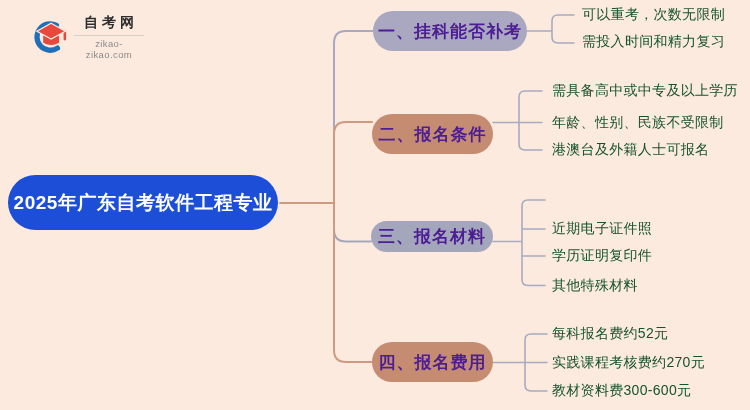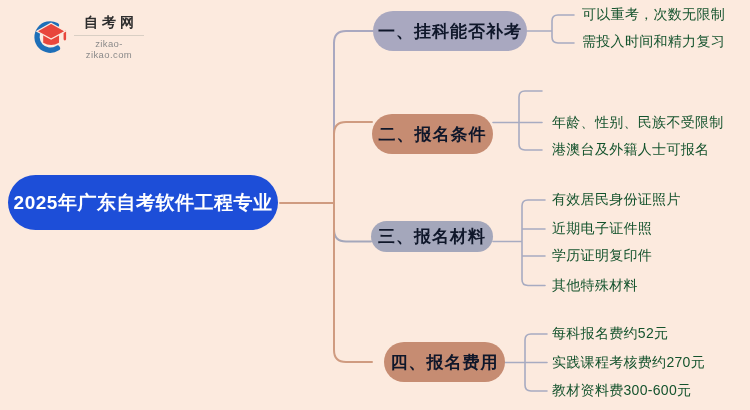--- a/index.html
+++ b/index.html
@@ -20,27 +20,27 @@
 
   .root-node {
     position: absolute; left: 8px; top: 175px; width: 270px; height: 55px;
     border-radius: 28px; color: #ffffff; font-weight: bold; font-size: 19px;
     display: flex; align-items: center; justify-content: center; white-space: nowrap;
     letter-spacing: 0.5px;
   }
   .branch {
     position: absolute; height: 40px; border-radius: 20px;
     display: flex; align-items: center; justify-content: center;
-    font-weight: bold; font-size: 17px; color: #0f172a; white-space: nowrap;
+    font-weight: bold; font-size: 17px; color: #4c1d95; white-space: nowrap;
     letter-spacing: 1px;
   }
   .branch.b1 { left: 373px; top: 11px;  width: 154px; }
   .branch.b2 { left: 372px; top: 114px; width: 121px; text-align: center; }
   .branch.b3 { left: 371px; top: 221px; width: 122px; height: 31px; }
-  .branch.b4 { left: 372px; top: 342px; width: 121px; margin-left: 12px; }
+  .branch.b4 { left: 372px; top: 342px; width: 121px; }
 
   .leaf {
     position: absolute; transform: translateY(-50%);
     font-size: 14px; color: #14532d; font-weight: 500; white-space: nowrap;
     letter-spacing: 0.3px;
   }
 </style>
 </head>
 <body>
 
@@ -81,24 +81,24 @@
   <div class="root-node" style="background: #1d4ed8;">2025年广东自考软件工程专业</div>
 
   <div class="branch b1" style="background: rgb(169, 168, 192);">一、挂科能否补考</div>
   <div class="branch b2" style="background: rgb(198, 140, 114);">二、报名条件</div>
   <div class="branch b3" style="background: rgb(164, 167, 187);">三、报名材料</div>
   <div class="branch b4" style="background: rgb(198, 140, 114);">四、报名费用</div>
 
   <div class="leaf" style="left:582px; top:15px;">可以重考，次数无限制</div>
   <div class="leaf" style="left:582px; top:42px;">需投入时间和精力复习</div>
 
+  <div class="leaf" style="left:552px; top:91px;">需具备高中或中专及以上学历</div>
   <div class="leaf" style="left:552px; top:122.5px;">年龄、性别、民族不受限制</div>
   <div class="leaf" style="left:552px; top:150px;">港澳台及外籍人士可报名</div>
 
-  <div class="leaf" style="left:552px; top:200px;">有效居民身份证照片</div>
   <div class="leaf" style="left:552px; top:229px;">近期电子证件照</div>
   <div class="leaf" style="left:552px; top:256px;">学历证明复印件</div>
   <div class="leaf" style="left:552px; top:285.5px;">其他特殊材料</div>
 
   <div class="leaf" style="left:552px; top:334px;">每科报名费约52元</div>
   <div class="leaf" style="left:552px; top:363px;">实践课程考核费约270元</div>
   <div class="leaf" style="left:552px; top:391px;">教材资料费300-600元</div>
 
 </div>
 

